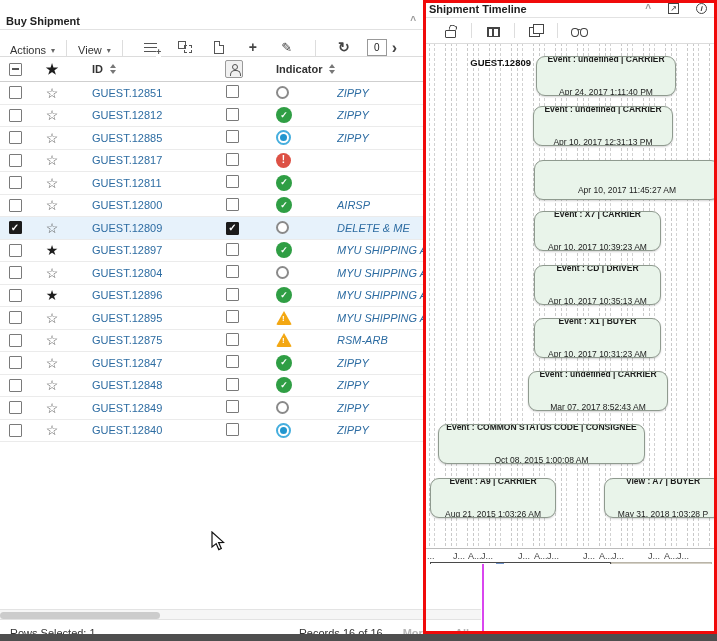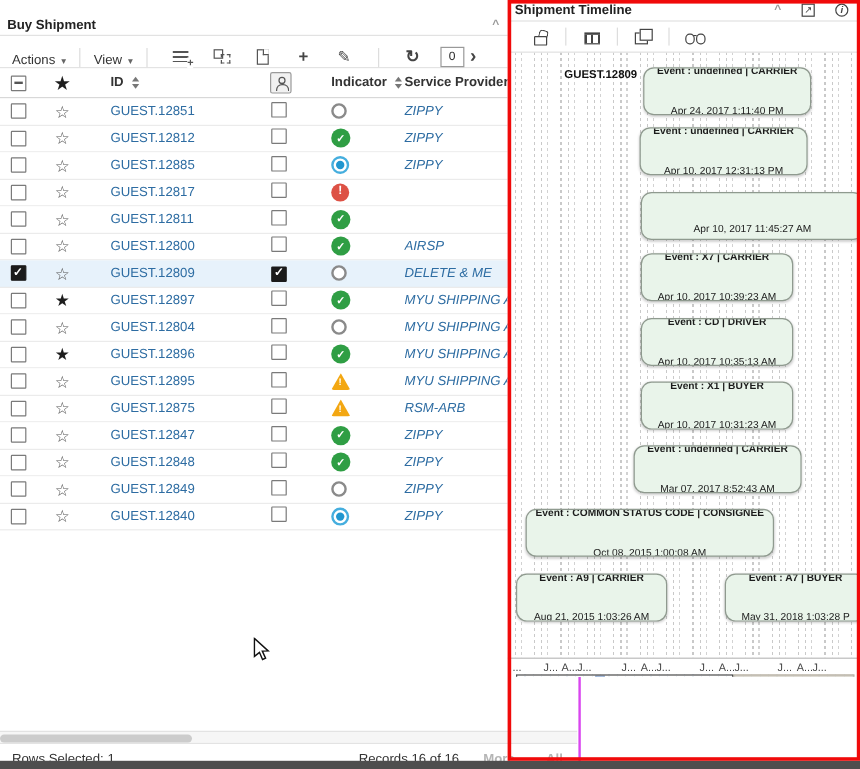--- a/index.html
+++ b/index.html
@@ -182,21 +182,20 @@
         </span>
     </span>
     <span class="person-btn"></span>
     <span class="c-ind">
       <span>Indicator</span>
       <span class="sort">
           <i class="up"></i>
           <i class="down"></i>
         </span>
     </span>
-    <span>Service Provider</span>
   </div>
 
   <div id="rows">
       <div class="grid-cols row">
         <span class="checkbox c-center"></span>
         <span class="star c-center">☆</span>
         <span class="c-id">
           <a href="#" class="rowlink">GUEST.12851</a>
         </span>
         <span class="" style="padding-left: 2px;"><span class="checkbox"></span></span>
@@ -460,21 +459,21 @@
         </div>
         <div class="evt" style="left: 15px; top: 380px; width: 207px;">
           <span class="t">Event : COMMON STATUS CODE | CONSIGNEE</span>
           <span class="d">Oct 08, 2015 1:00:08 AM</span>
         </div>
         <div class="evt" style="left: 7px; top: 434px; width: 126px;">
           <span class="t">Event : A9 | CARRIER</span>
           <span class="d">Aug 21, 2015 1:03:26 AM</span>
         </div>
         <div class="evt" style="left: 181px; top: 434px; width: 118px;">
-          <span class="t">Event : A7 | BUYER</span>
+          <span class="t">View : A7 | BUYER</span>
           <span class="d">May 31, 2018 1:03:28 P</span>
         </div>
       </div>
   </div>
 
   <div class="t-axis">
       <div id="axis">
         <span class="ax-lbl" style="left: 4px;">...</span>
         <span class="ax-lbl" style="left: 30px;">J...</span>
         <span class="ax-lbl" style="left: 45px;">A...</span>

